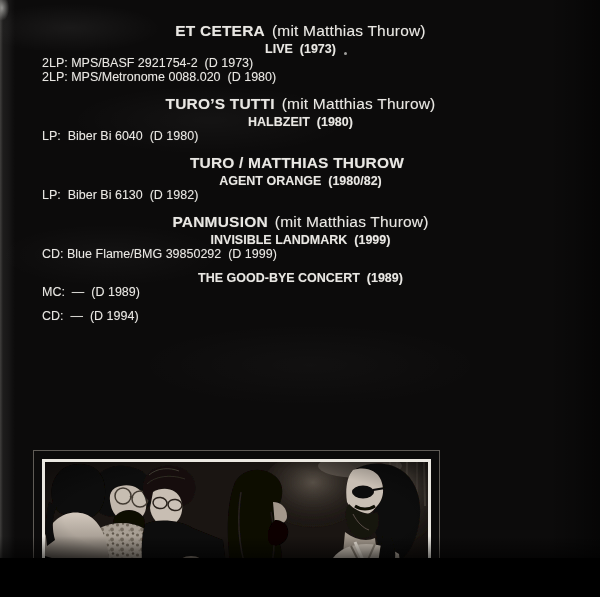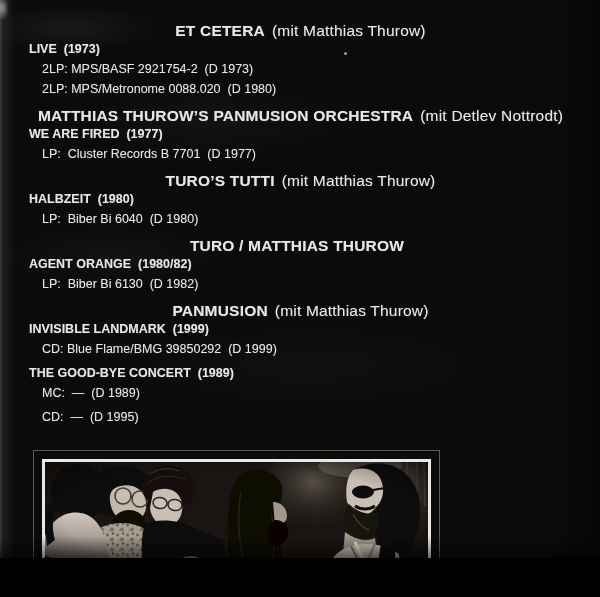--- a/index.html
+++ b/index.html
@@ -43,25 +43,25 @@
   .band-line {
     text-align:center; font-size:15.5px; line-height:19px; margin-bottom:2px;
     letter-spacing:0.2px; white-space:pre;
     text-shadow:0 0 1px rgba(245,245,240,0.35);
   }
   .band  { font-weight:bold; }
   .credit{ font-weight:normal; margin-left:7px; }
   .album {
     font-weight:bold; font-size:12.5px; line-height:14px; white-space:pre;
     text-shadow:0 0 1px rgba(245,245,240,0.3);
+    text-align:center;
   }
   .release {
     font-size:12.5px; line-height:14px; padding-left:13px; white-space:pre;
     text-shadow:0 0 1px rgba(245,245,240,0.3);
-    margin-top:6px;
   }
 
   
   .photo-frame {
     position:absolute; left:42px; top:459px; z-index:1;
     width:383px; height:110px;
     border:3px solid #ebe8e1;
     outline:1px solid rgba(165,161,152,0.55);
     outline-offset:8px;
     background:#17120f;
@@ -77,25 +77,20 @@
 
   <div class="discography">
 
     <div class="section">
       <div class="band-line"><span class="band">ET CETERA</span><span class="credit">(mit Matthias Thurow)</span></div>
       <div class="album">LIVE  (1973)</div>
       <div class="release">2LP: MPS/BASF 2921754-2  (D 1973)</div>
       <div class="release">2LP: MPS/Metronome 0088.020  (D 1980)</div>
     </div>
 
-    <div class="section">
-      <div class="band-line"><span class="band">MATTHIAS THUROW’S PANMUSION ORCHESTRA</span><span class="credit">(mit Detlev Nottrodt)</span></div>
-      <div class="album">WE ARE FIRED  (1977)</div>
-      <div class="release">LP:  Cluster Records B 7701  (D 1977)</div>
-    </div>
 
     <div class="section">
       <div class="band-line"><span class="band">TURO’S TUTTI</span><span class="credit">(mit Matthias Thurow)</span></div>
       <div class="album">HALBZEIT  (1980)</div>
       <div class="release">LP:  Biber Bi 6040  (D 1980)</div>
     </div>
 
     <div class="section">
       <div class="band-line"><span class="band">TURO / MATTHIAS THUROW</span><span class="credit"></span></div>
       <div class="album">AGENT ORANGE  (1980/82)</div>
@@ -107,21 +102,21 @@
       <div class="album">INVISIBLE LANDMARK  (1999)</div>
       <div class="release">CD: Blue Flame/BMG 39850292  (D 1999)</div>
     </div>
 
     <div class="section">
       <div class="album">THE GOOD-BYE CONCERT  (1989)</div>
       <div class="release">MC:  —  (D 1989)</div>
     </div>
 
     <div class="section">
-      <div class="release">CD:  —  (D 1995)</div>
+      <div class="release">CD:  —  (D 1994)</div>
     </div>
 
   </div>
 
   <div class="photo-frame">
     <svg viewBox="0 0 383 110" width="383" height="110">
       <defs>
         <linearGradient id="skin1" x1="0" y1="0" x2="0" y2="1">
           <stop offset="0" stop-color="#d3c9be"></stop>
             <stop offset="1" stop-color="#6f675e"></stop>

